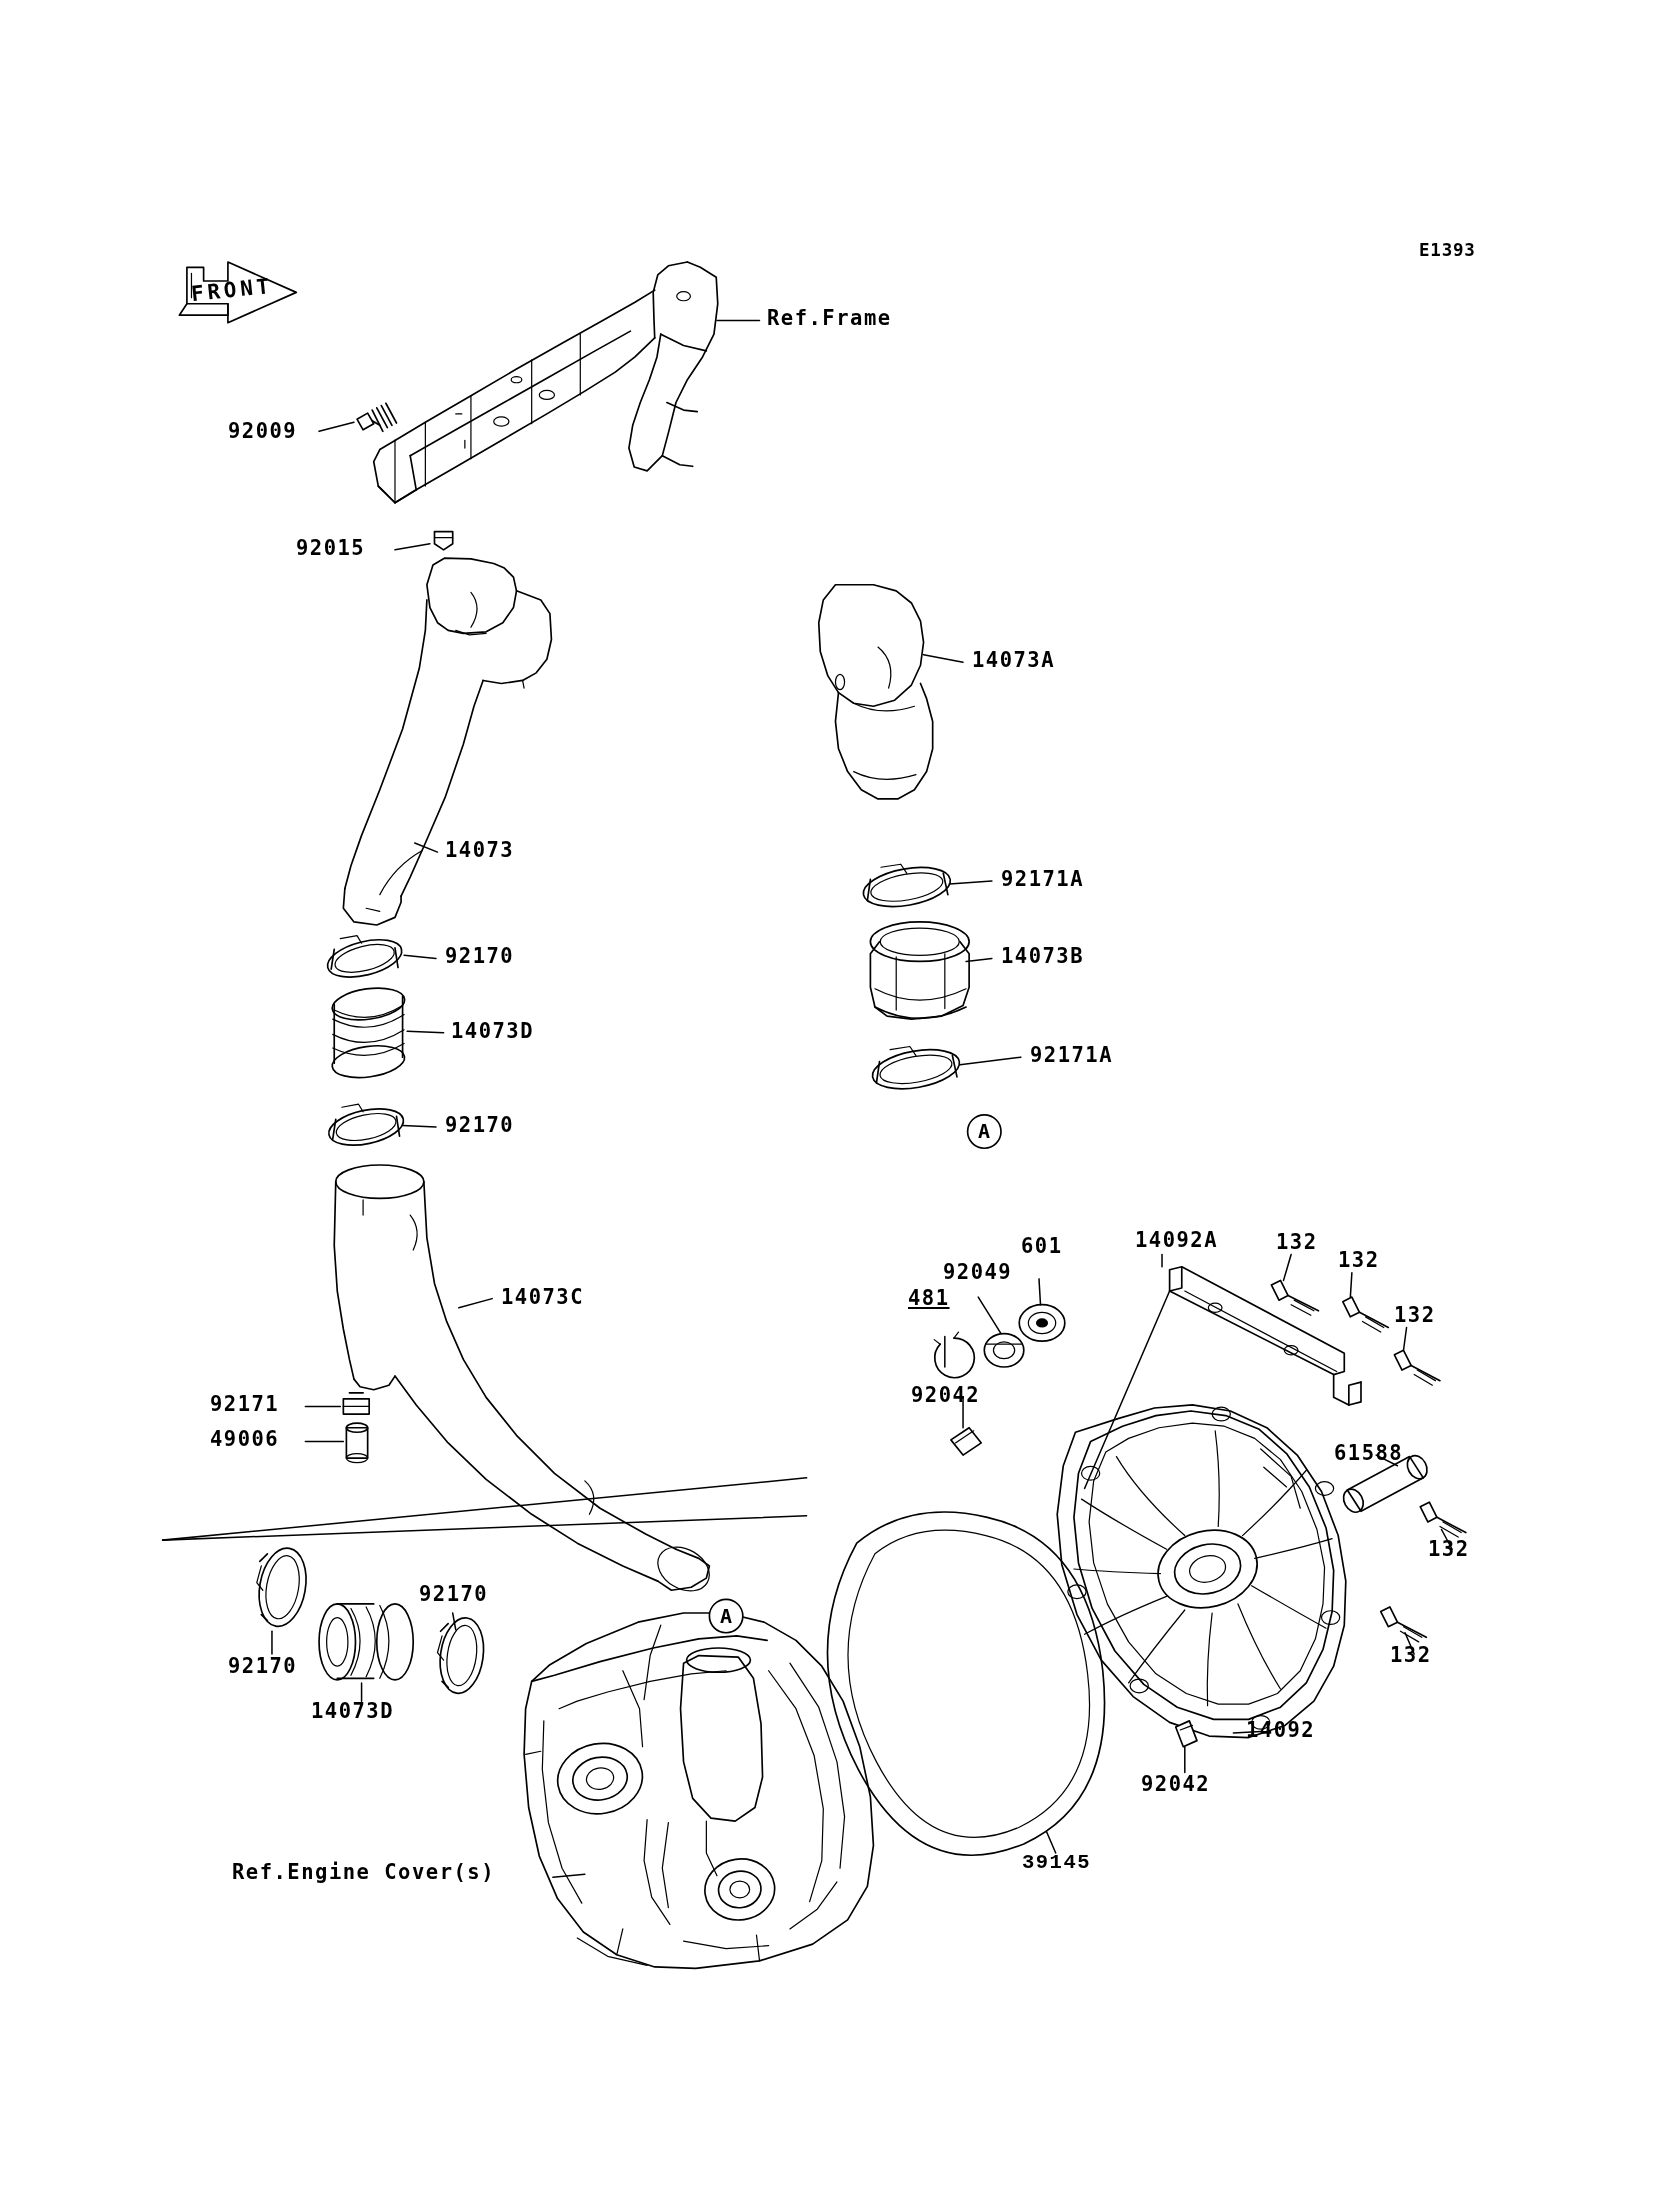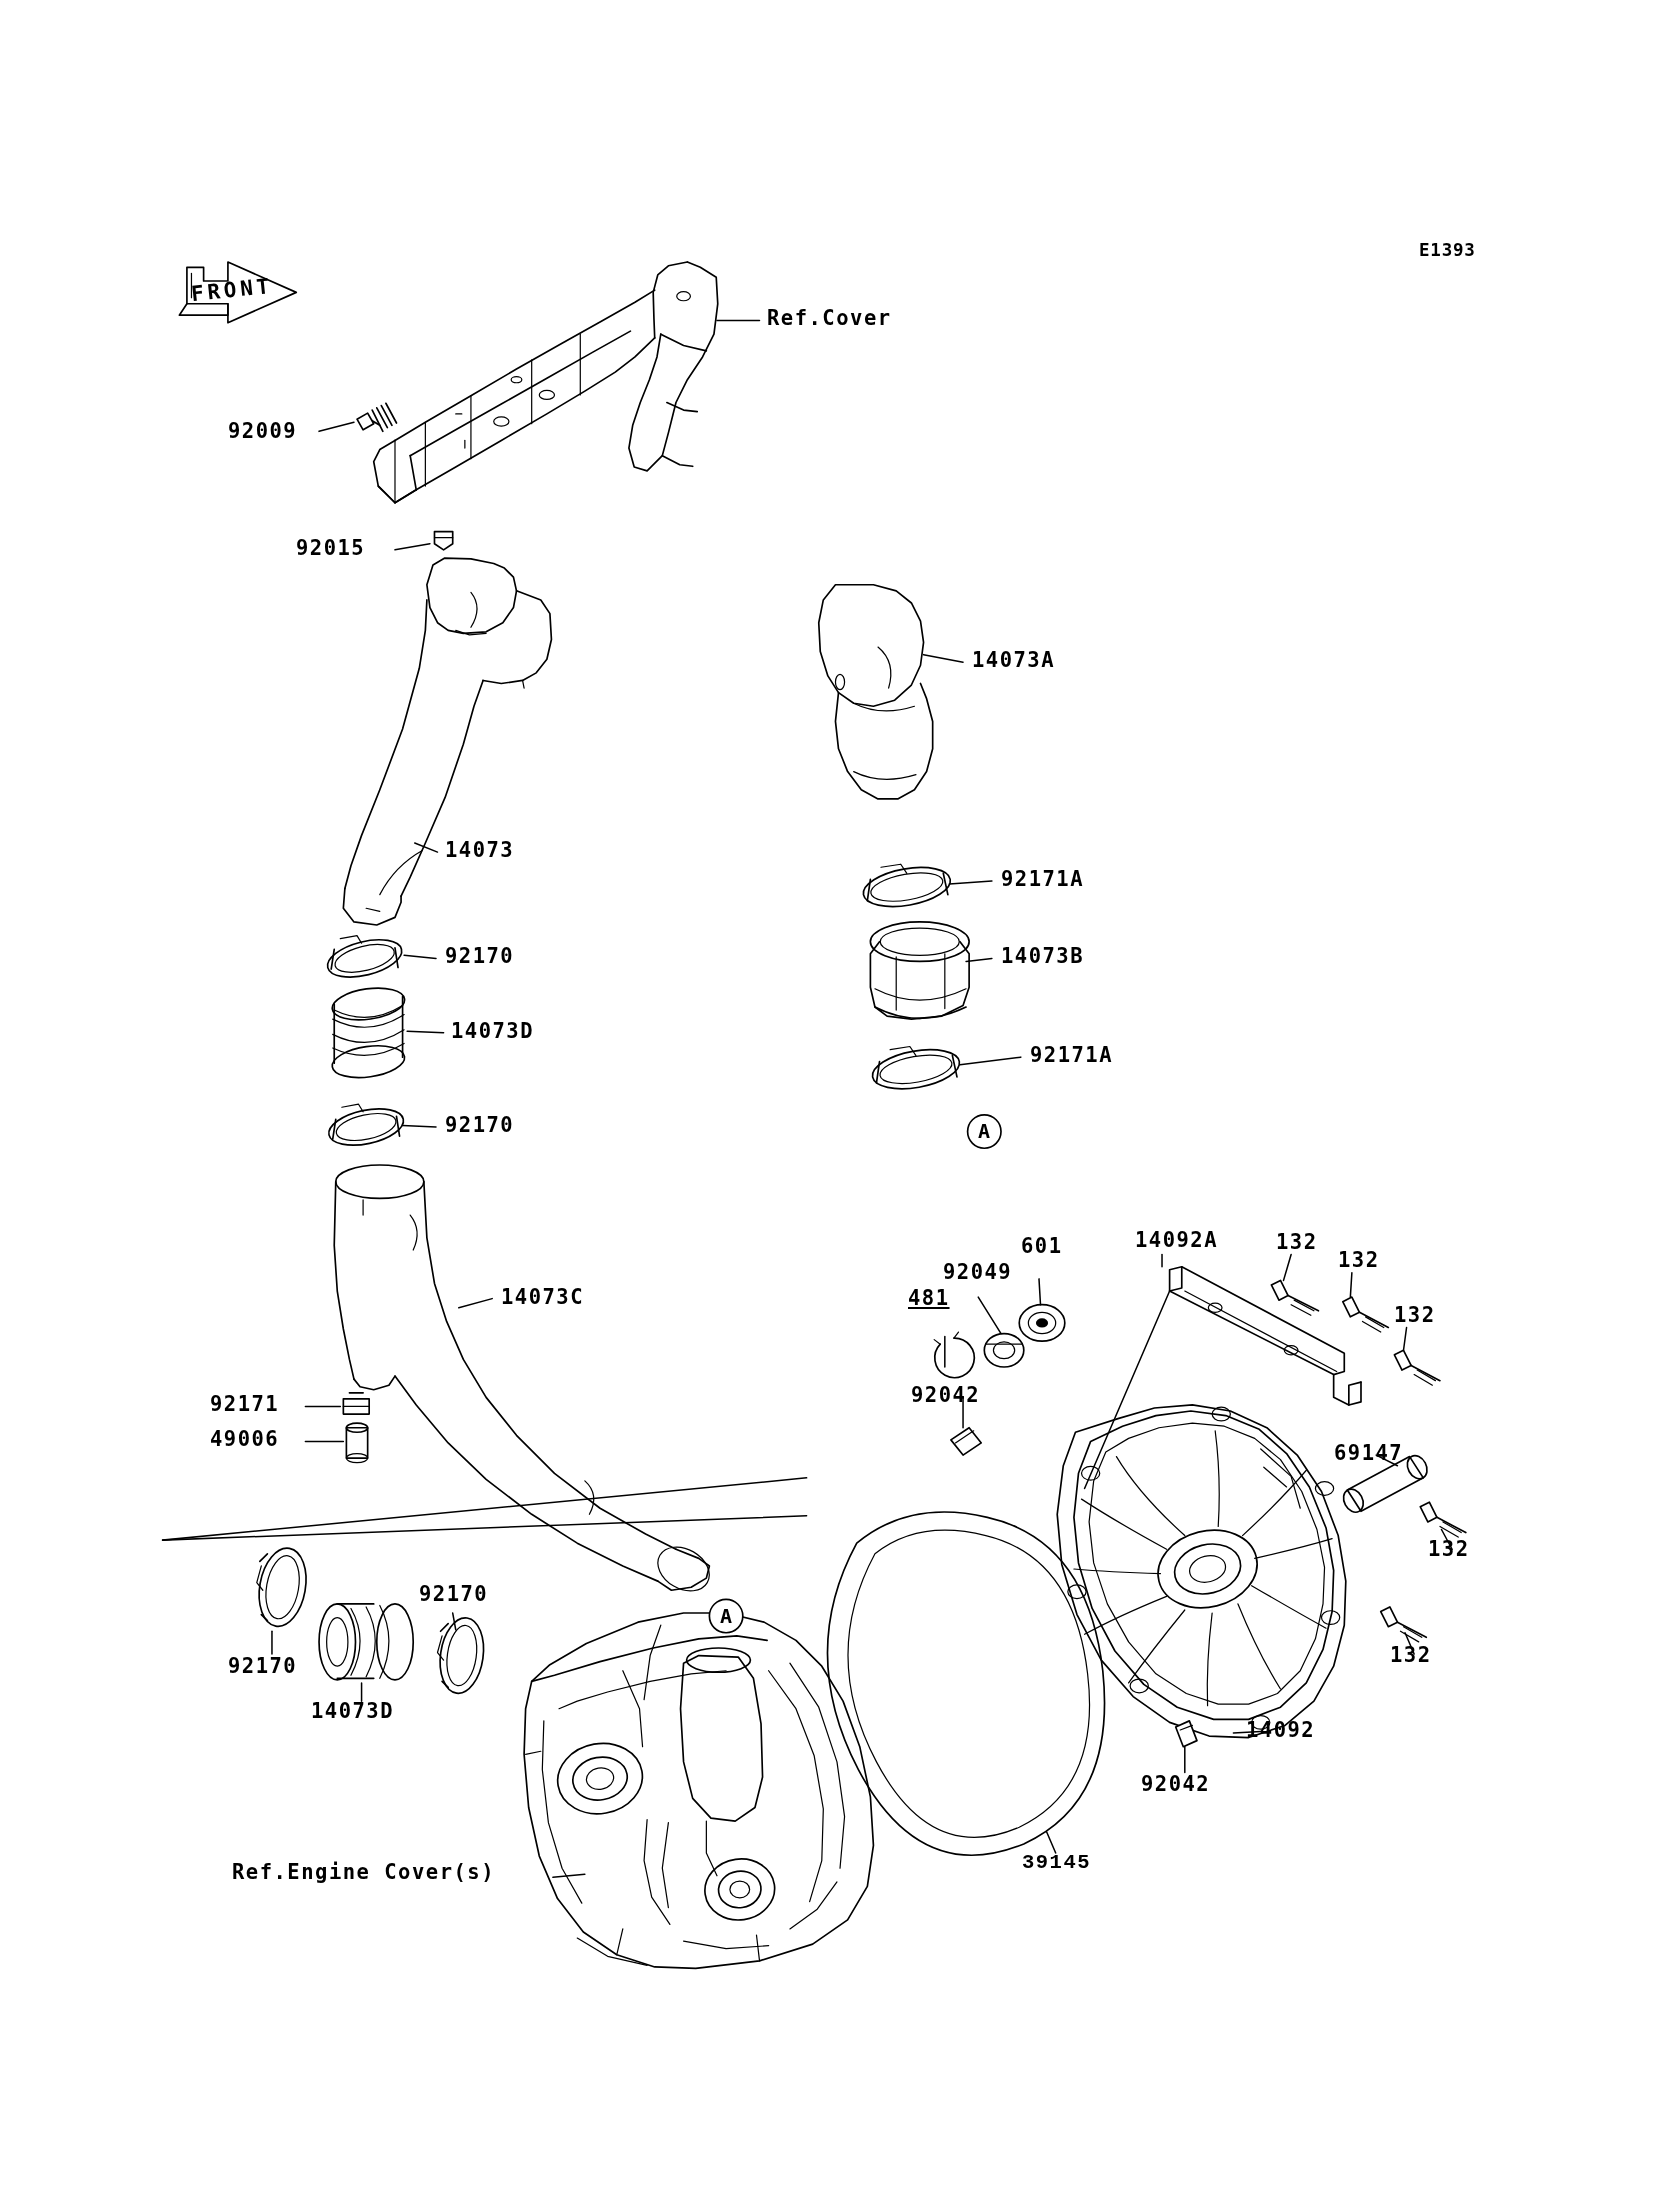--- a/index.html
+++ b/index.html
@@ -448,21 +448,21 @@
 
       <path class="stroke-lead" d="M728,2472 L770,2468"></path>
 
       <path class="stroke-lead" d="M214,2028 L1062,1946"></path>
       <path class="stroke-lead" d="M214,2028 L1062,1996"></path>
     </g>
   </svg>
 
   <div class="label small" style="left:1419px; top:242px;">E1393</div>
 
-  <div class="label" style="left:767px; top:308px;">Ref.Cover</div>
+  <div class="label" style="left:767px; top:308px;">Ref.Frame</div>
   <div class="label" style="left:232px; top:1862px;">Ref.Engine Cover(s)</div>
 
   <div class="label" style="left:228px; top:421px;">92009</div>
   <div class="label" style="left:296px; top:538px;">92015</div>
   <div class="label" style="left:445px; top:840px;">14073</div>
   <div class="label" style="left:445px; top:946px;">92170</div>
   <div class="label" style="left:451px; top:1021px;">14073D</div>
   <div class="label" style="left:445px; top:1115px;">92170</div>
   <div class="label" style="left:501px; top:1287px;">14073C</div>
   <div class="label" style="left:210px; top:1394px;">92171</div>
@@ -475,21 +475,21 @@
 
   <div class="label" style="left:908px; top:1288px;text-decoration:underline;">481</div>
   <div class="label" style="left:943px; top:1262px;">92049</div>
   <div class="label" style="left:1021px; top:1236px;">601</div>
   <div class="label" style="left:911px; top:1385px;">92042</div>
 
   <div class="label" style="left:1135px; top:1230px;">14092A</div>
   <div class="label" style="left:1276px; top:1232px;">132</div>
   <div class="label" style="left:1338px; top:1250px;">132</div>
   <div class="label" style="left:1394px; top:1305px;">132</div>
-  <div class="label" style="left:1334px; top:1443px;">69147</div>
+  <div class="label" style="left:1334px; top:1443px;">61588</div>
   <div class="label" style="left:1428px; top:1539px;">132</div>
   <div class="label" style="left:1390px; top:1645px;">132</div>
   <div class="label" style="left:1246px; top:1720px;">14092</div>
   <div class="label" style="left:1141px; top:1774px;">92042</div>
   <div class="label" style="left:1022px; top:1853px;font-family:Liberation Mono, monospace;">39145</div>
 
   <div class="label" style="left:228px; top:1656px;">92170</div>
   <div class="label" style="left:419px; top:1584px;">92170</div>
   <div class="label" style="left:311px; top:1701px;">14073D</div>
 

